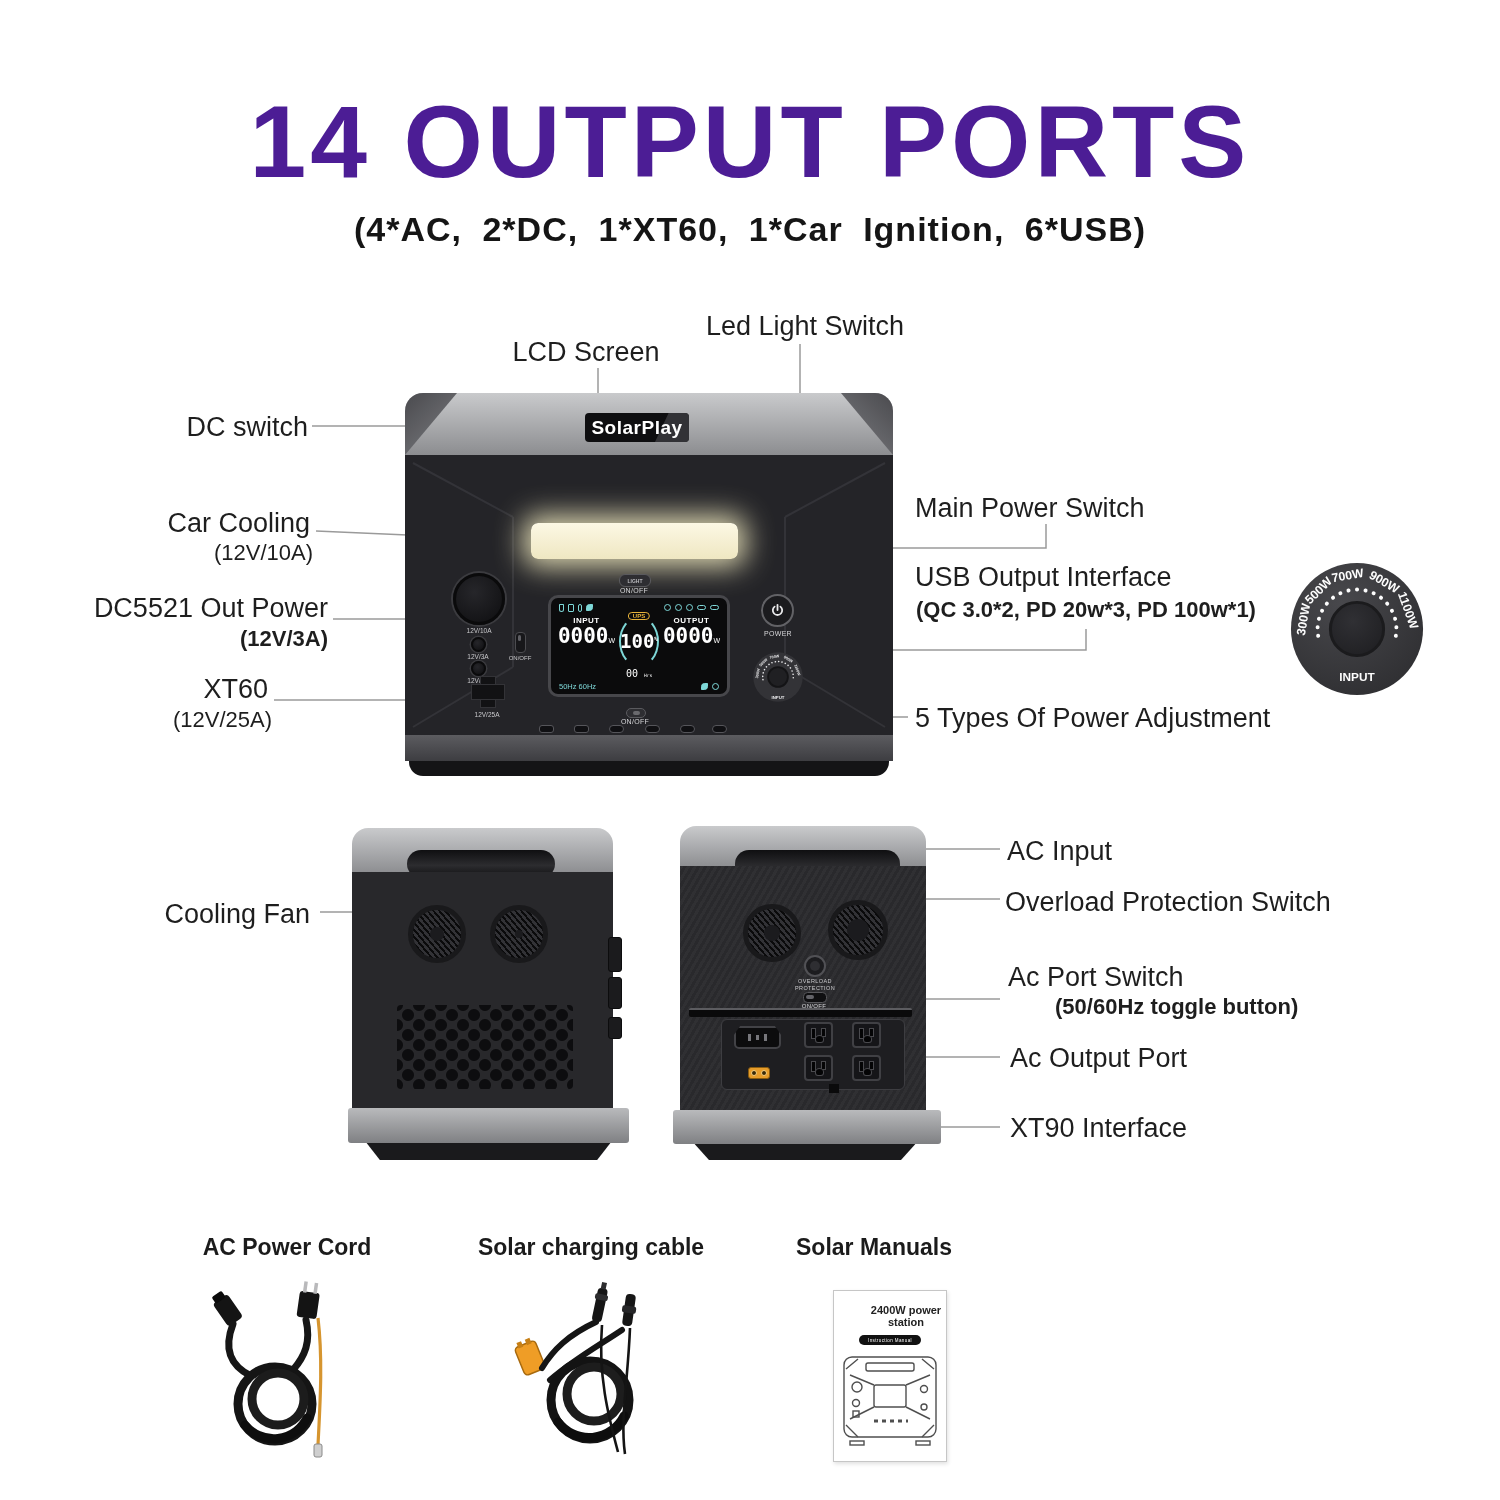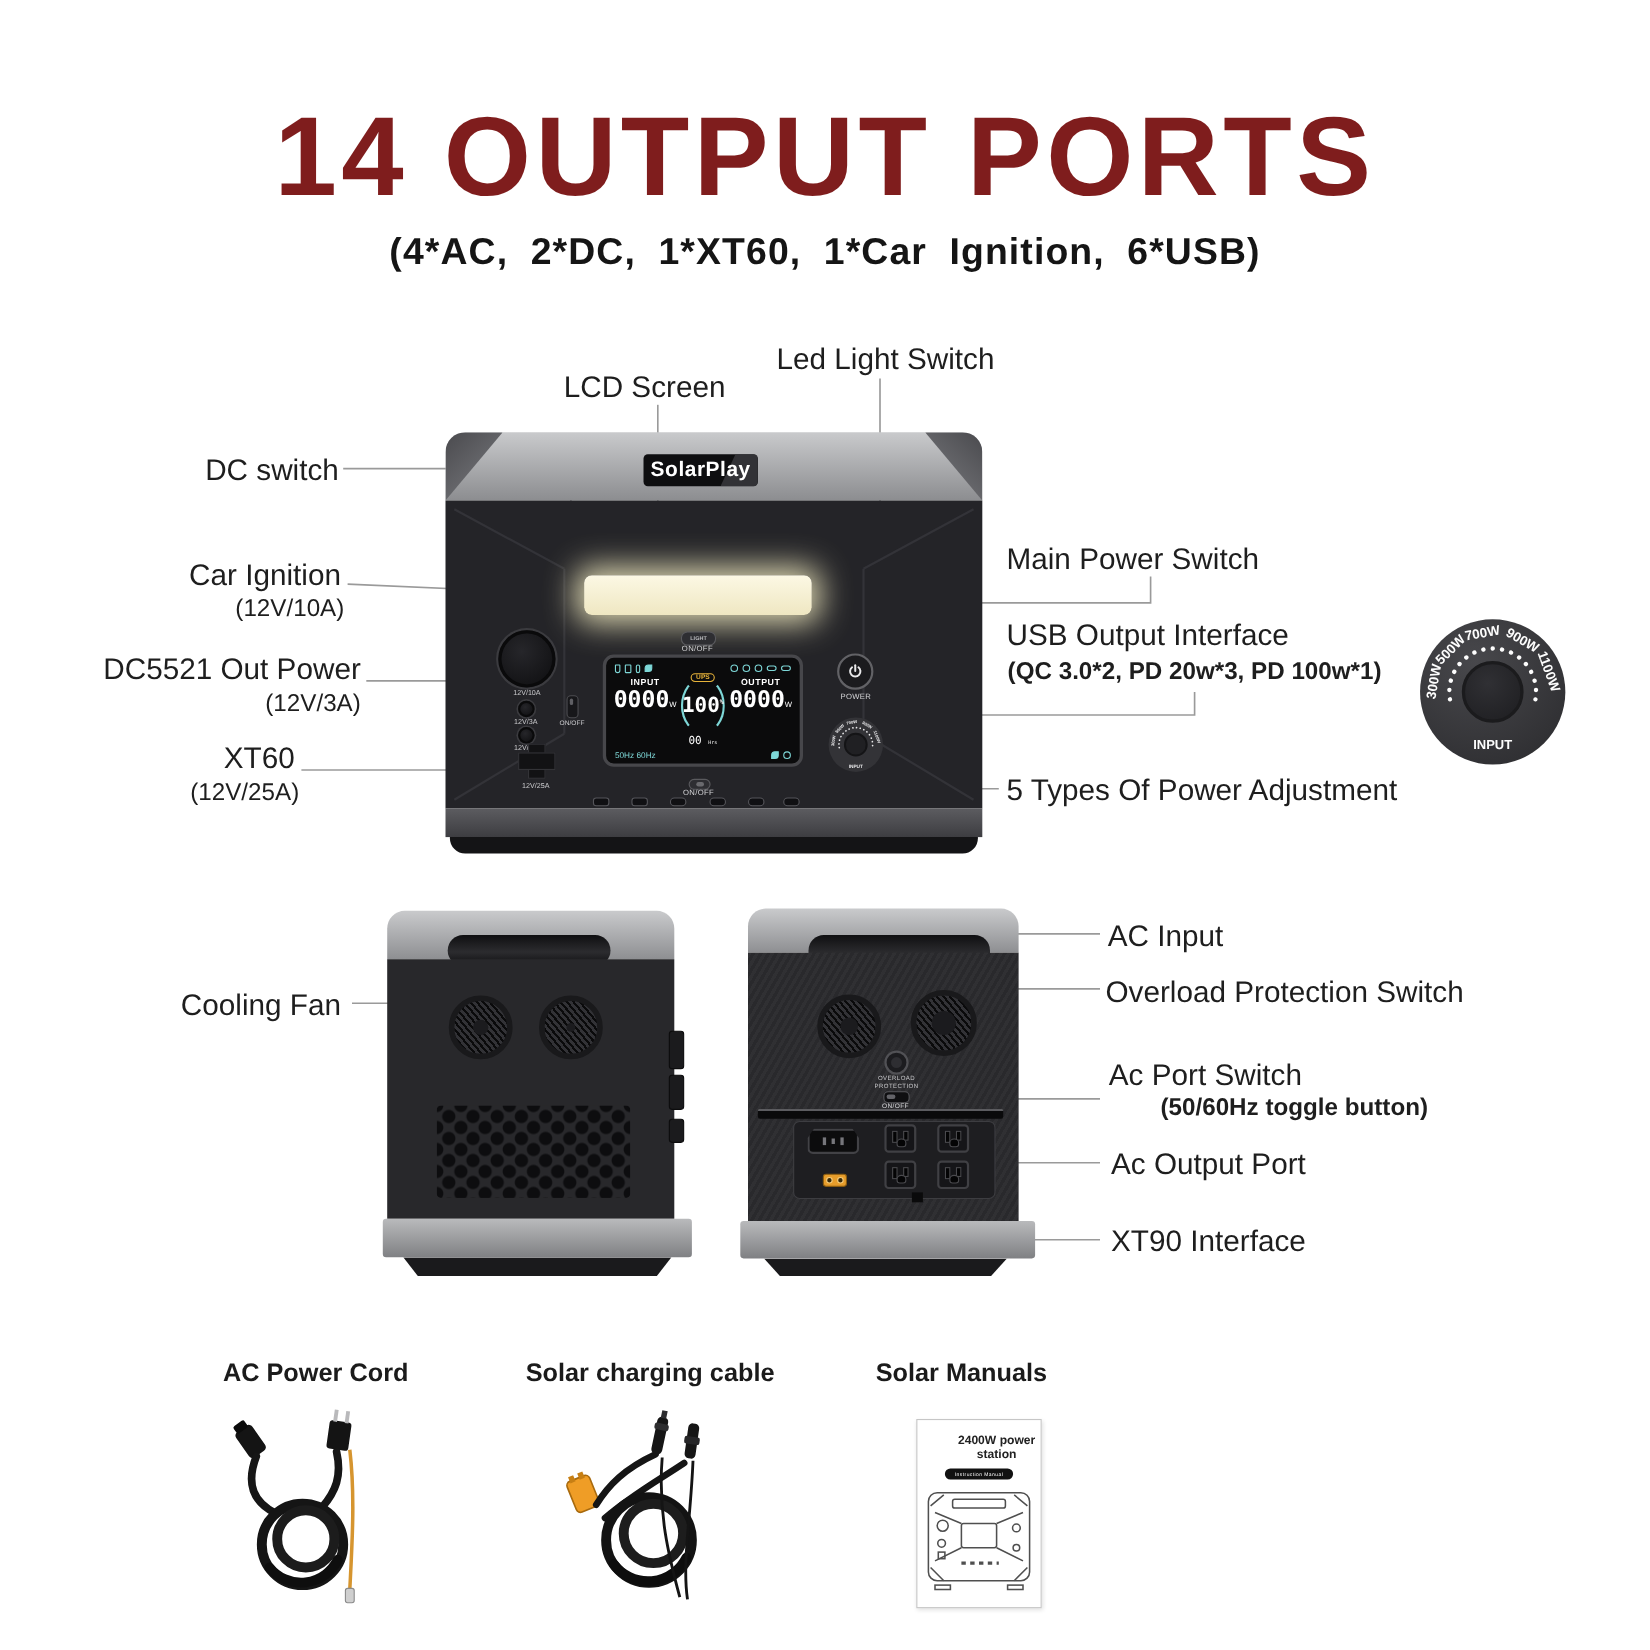--- a/index.html
+++ b/index.html
@@ -2,21 +2,21 @@
 <html><head>
 <meta charset="utf-8">
 <style>
   html,body{margin:0;padding:0;background:#fff;}
   .canvas{position:relative;width:1500px;height:1500px;background:#fff;overflow:hidden;
           font-family:"Liberation Sans",sans-serif;color:#1e1e1e;}
   .abs{position:absolute;}
 
   
   .title{left:0;top:84px;width:1500px;text-align:center;font-size:102px;font-weight:bold;
-         letter-spacing:4px;color:#7f1d1d;}
+         letter-spacing:4px;color:#4c1d95;}
   .subtitle{left:0;top:210px;width:1500px;text-align:center;font-size:34px;font-weight:600;
             letter-spacing:1px;word-spacing:10px;color:#151515;}
 
   
   .lbl{font-size:27px;color:#1e1e1e;white-space:nowrap;}
   .lbl-sm{font-size:22px;color:#1e1e1e;white-space:nowrap;}
   .tr{text-align:right;}
 
   
   .lines{left:0;top:0;pointer-events:none;}
@@ -412,24 +412,24 @@
         </div>
     </div>
     <div class="abs db-sq"></div>
     <div class="abs base-sil db-base"></div>
     <div class="abs base-dark db-strip"></div>
   </div>
 
   <div class="abs lbl" style="left:486px;top:337px;width:200px;text-align:center;">LCD Screen</div>
   <div class="abs lbl" style="left:695px;top:311px;width:220px;text-align:center;">Led Light Switch</div>
   <div class="abs lbl tr" style="left:108px;top:412px;width:200px;">DC switch</div>
-  <div class="abs lbl tr" style="left:80px;top:508px;width:230px;">Car Ignition</div>
+  <div class="abs lbl tr" style="left:80px;top:508px;width:230px;">Car Cooling</div>
   <div class="abs lbl-sm tr" style="left:80px;top:540px;width:233px;">(12V/10A)</div>
   <div class="abs lbl tr" style="left:60px;top:593px;width:268px;">DC5521 Out Power</div>
-  <div class="abs lbl-sm tr" style="left:60px;top:626px;width:268px;">(12V/3A)</div>
+  <div class="abs lbl-sm tr" style="left:60px;top:626px;width:268px;font-weight:bold;">(12V/3A)</div>
   <div class="abs lbl tr" style="left:60px;top:674px;width:208px;">XT60</div>
   <div class="abs lbl-sm tr" style="left:60px;top:707px;width:212px;">(12V/25A)</div>
   <div class="abs lbl" style="left:915px;top:493px;">Main Power Switch</div>
   <div class="abs lbl" style="left:915px;top:562px;">USB Output Interface</div>
   <div class="abs lbl-sm" style="left:916px;top:597px;font-weight:bold;">(QC 3.0*2, PD 20w*3, PD 100w*1)</div>
   <div class="abs lbl" style="left:915px;top:703px;">5 Types Of Power Adjustment</div>
   <div class="abs lbl tr" style="left:110px;top:899px;width:200px;">Cooling Fan</div>
   <div class="abs lbl" style="left:1007px;top:836px;">AC Input</div>
   <div class="abs lbl" style="left:1005px;top:887px;">Overload Protection Switch</div>
   <div class="abs lbl" style="left:1008px;top:962px;">Ac Port Switch</div>

